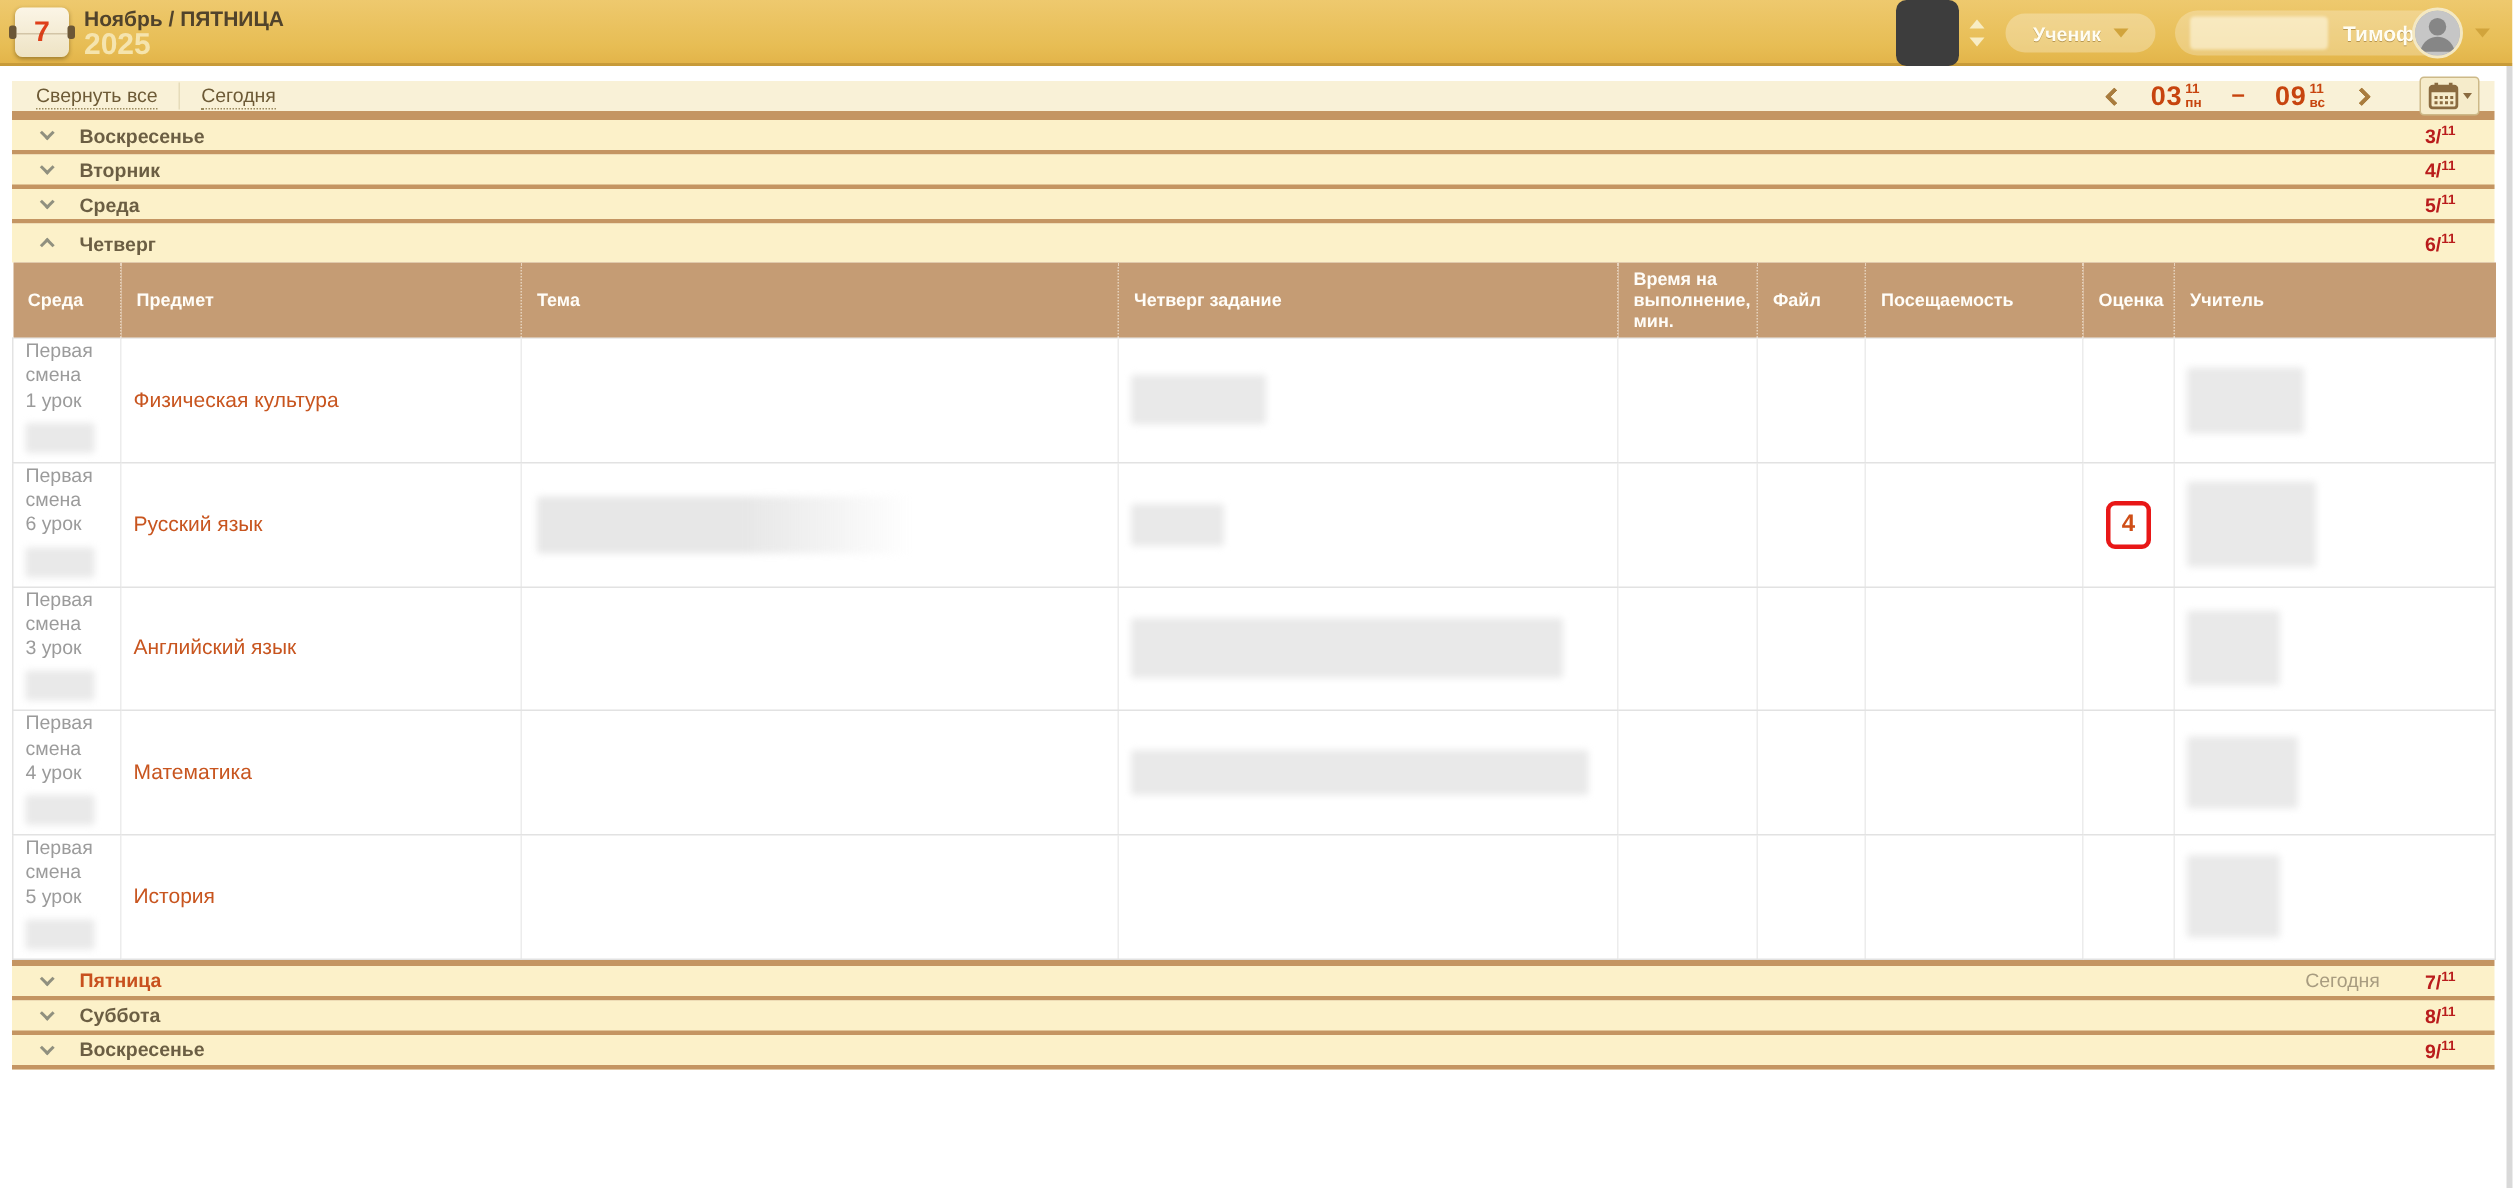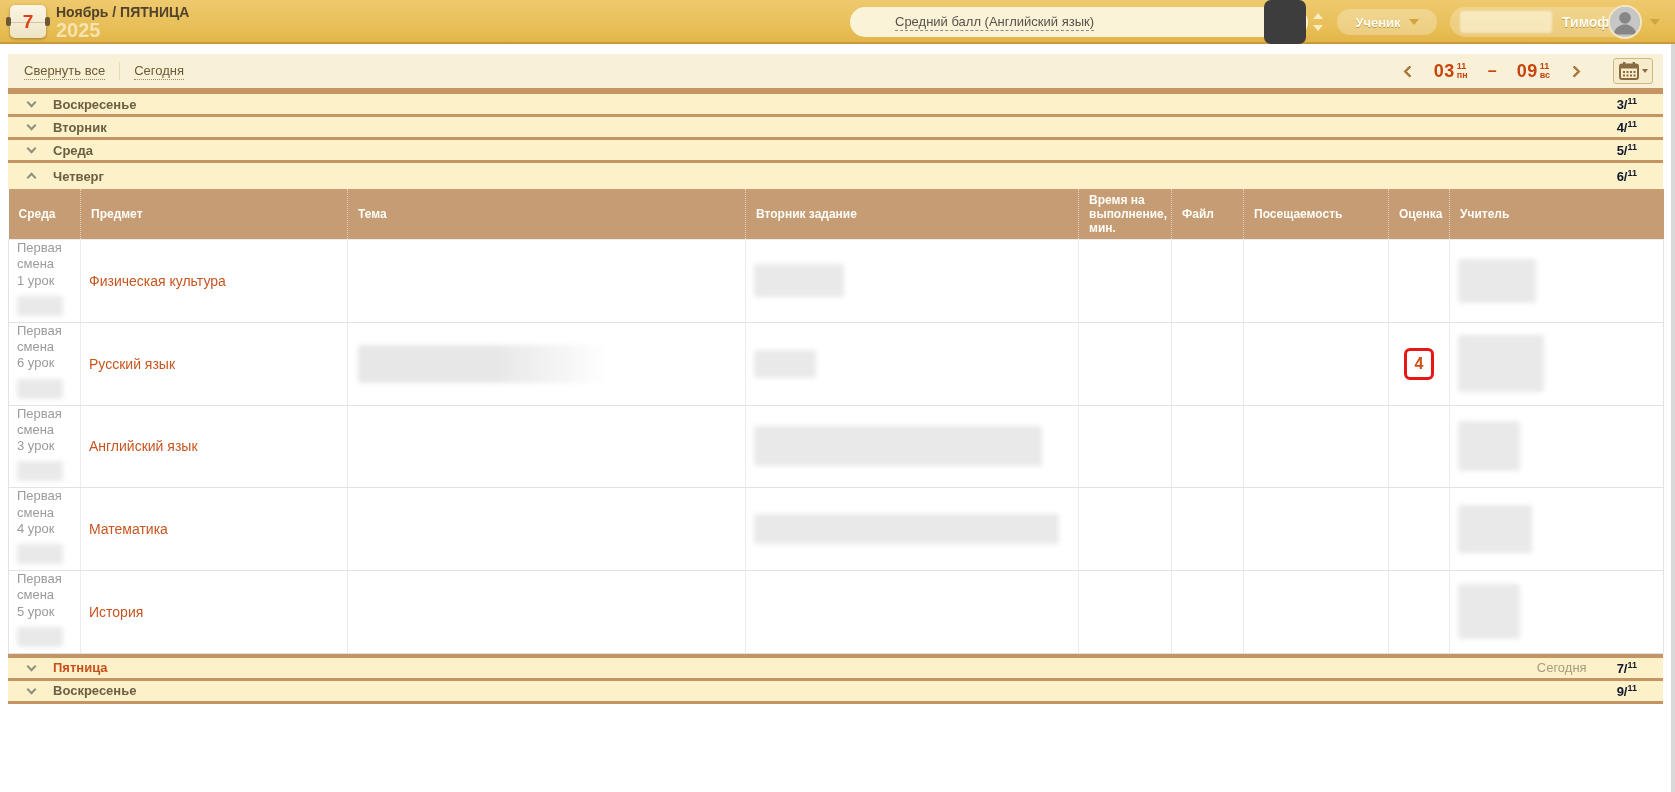--- a/index.html
+++ b/index.html
@@ -45,21 +45,21 @@
     background:rgba(255,255,255,.25); border-radius:15px; display:flex; align-items:center; cursor:pointer; }
   .user-redact { width:92px; height:22px; margin-left:10px; border-radius:3px;
     background:rgba(255,252,235,.55); filter:blur(1px); }
   .user-name { margin-left:10px; color:#fffdf2; font-size:14px; font-weight:bold;
     text-shadow:0 1px 0 rgba(120,85,20,.45); }
   .avatar { position:absolute; right:-2px; top:-2px; width:34px; height:34px; border-radius:50%;
     background:#b8b8b8; border:2px solid #f4e8c2; overflow:hidden; }
   .user-caret { position:absolute; left:1650px; top:19px; cursor:pointer; }
 
   
-  .toolbar { position:relative; margin:10px 12px 0 8px; width:1655px; height:34px;
+  .toolbar { position:relative; margin:10px 12px 0 8px; width:1655px; height:20px;
     background:#f9f1d7; display:flex; align-items:center; }
   .tb-link { font-size:13px; color:#6d5a36; border-bottom:1px dotted #9b8a5e;
     padding-bottom:1px; cursor:pointer; }
   .tb-link:first-child { margin-left:16px; }
   .tb-div { width:1px; height:18px; background:#e6dcba; margin:0 14px; }
   .range-zone { margin-left:auto; display:flex; align-items:center; gap:20px; margin-right:10px; }
   .nav-arrow { width:9px; height:9px; border-right:3px solid #a97c3e; border-bottom:3px solid #a97c3e;
     cursor:pointer; border-radius:1px; }
   .nav-arrow.left  { transform:rotate(135deg); }
   .nav-arrow.right { transform:rotate(-45deg); }
@@ -81,21 +81,21 @@
     display:flex; align-items:center; cursor:pointer; }
   .day-row.expanded { height:26px; border-bottom:none; }
   .chev { display:inline-block; width:7px; height:7px; border-right:2px solid #90907f;
     border-bottom:2px solid #90907f; margin-left:20px; }
   .chev.down { transform:rotate(45deg); margin-top:-3px; }
   .chev.up   { transform:rotate(-135deg); margin-top:3px; }
   .day-label { margin-left:18px; font-size:13px; font-weight:bold; color:#6b5e43; }
   .today-row .day-label { color:#c8501e; }
   .day-right { margin-left:auto; display:flex; align-items:center; gap:30px; margin-right:26px; }
   .today-mark { font-size:13px; color:#a89c80; }
-  .day-date { font-size:13px; font-weight:bold; color:#0f172a; }
+  .day-date { font-size:13px; font-weight:bold; color:#b91c1c; }
   .day-date sup { font-size:9px; }
   .sep-bar { height:4px; background:#c49562; }
 
   
   table.lessons { width:1655px; border-collapse:collapse; table-layout:fixed; }
   .lessons thead th { height:48px; background:#c59c74; color:#fffdf8; font-size:12px;
     font-weight:bold; text-align:left; padding:4px 6px 4px 10px; vertical-align:middle;
     border-left:1px dotted #e6d2bc; }
   .lessons thead th:first-child { border-left:none; }
   .lessons tbody td { height:79px; background:#ffffff; border:1px solid #ececec;
@@ -130,23 +130,20 @@
 <header class="app-header">
   <div class="flip-cal">
     <span>7</span>
     <i class="flip-line"></i>
   </div>
   <div class="hdr-titles">
     <div class="hdr-title">Ноябрь / ПЯТНИЦА</div>
     <div class="hdr-year">2025</div>
   </div>
 
-  <div class="avg-pill">
-    <span>Средний балл (Английский язык)</span>
-  </div>
   <div class="redact-dark"></div>
   <div class="spinner">
       <i class="up"></i>
       <i class="down"></i>
     </div>
 
   <div class="role-pill">
     <b>Ученик</b>
     <i class="tri-dn"></i>
   </div>
@@ -255,21 +252,21 @@
         <col style="width:72px">
         <col style="width:145px">
         <col style="width:61px">
         <col style="width:214px">
     </colgroup>
     <thead>
       <tr>
         <th>Среда</th>
         <th>Предмет</th>
         <th>Тема</th>
-        <th>Вторник задание</th>
+        <th>Четверг задание</th>
         <th>Время на выполнение, мин.</th>
         <th>Файл</th>
         <th>Посещаемость</th>
         <th>Оценка</th>
         <th>Учитель</th>
       </tr>
     </thead>
     <tbody>
       <tr>
         <td class="time-cell">
@@ -375,23 +372,30 @@
 
   <div class="day-row today-row">
     <span class="chev down"></span>
     <span class="day-label">Пятница</span>
     <span class="day-right">
       <span class="today-mark">Сегодня</span>
       <span class="day-date"><span>7</span><span>/</span><sup>11</sup></span>
     </span>
   </div>
 
-
   <div class="day-row">
     <span class="chev down"></span>
+    <span class="day-label">Суббота</span>
+    <span class="day-right">
+        <span class="day-date"><span>8</span><span>/</span><sup>11</sup></span>
+      </span>
+  </div>
+
+  <div class="day-row">
+    <span class="chev down"></span>
     <span class="day-label">Воскресенье</span>
     <span class="day-right">
         <span class="day-date"><span>9</span><span>/</span><sup>11</sup></span>
       </span>
   </div>
 </div>
 
 <div class="scroll-strip"></div>
 
 </body></html>

